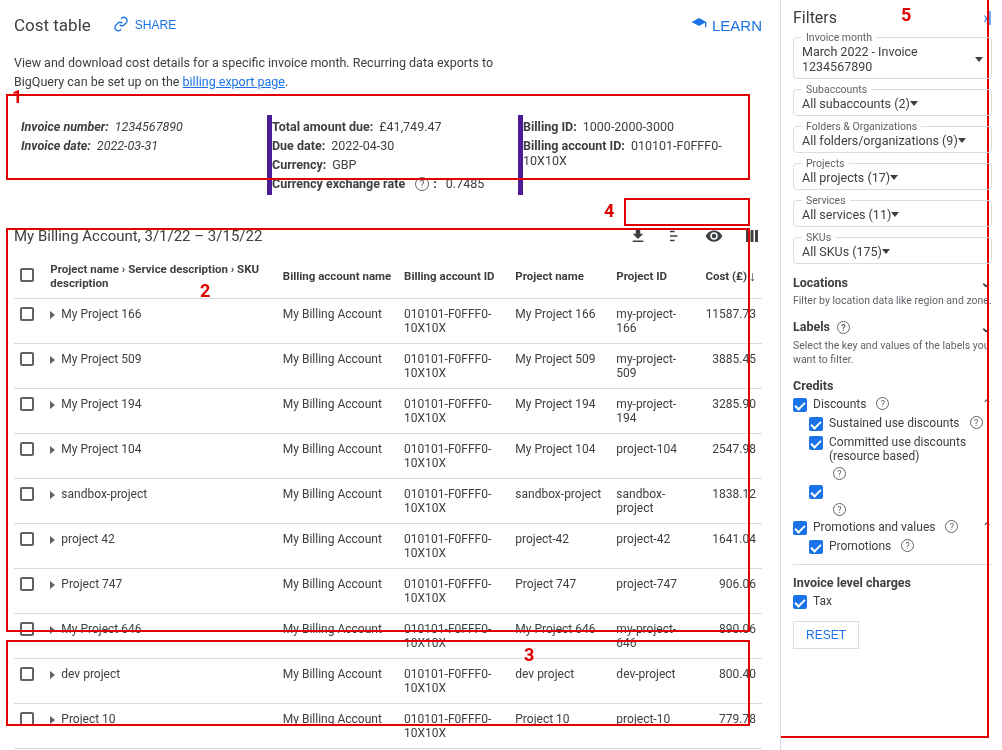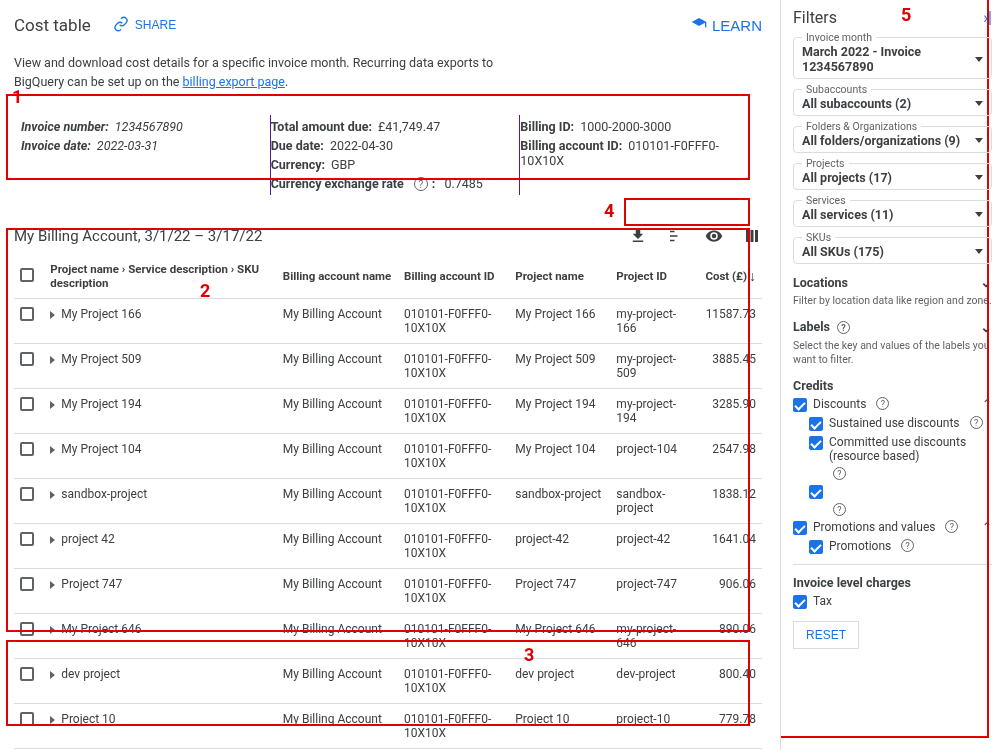--- a/index.html
+++ b/index.html
@@ -24,21 +24,21 @@
   .main-header { display: flex; align-items: center; height: 30px; }
   .main-header h1 { font-size: 17px; font-weight: 400; }
   .share-btn { margin-left: 22px; color: #1a73e8; font-size: 12px; font-weight: 500; display: flex; align-items: center; gap: 6px; background: none; border: none; cursor: pointer; }
   .learn-btn { margin-left: auto; color: #1a73e8; font-size: 15px; font-weight: 500; display: flex; align-items: center; gap: 5px; background: none; border: none; cursor: pointer; }
 
   .intro { font-size: 12.5px; color: #3c4043; margin-top: 14px; line-height: 1.5; }
   .intro a { color: #1a73e8; text-decoration: underline; cursor: pointer; }
 
   
   .summary { margin-top: 18px; border: 1px solid transparent; padding: 4px 6px 10px 6px; display: flex; gap: 14px; }
-  .summary .block { flex: 1; border-left: 1px solid #4c1d95; }
+  .summary .block { flex: 1; border-left: 5px solid #4c1d95; }
   .summary .block:first-child { border-left: none; padding-left: 0; font-style: italic; }
   .summary .row { font-size: 12.5px; margin: 4px 0; }
   .summary .row b { font-weight: 700; margin-right: 6px; }
   .help-ic { display: inline-flex; width: 14px; height: 14px; border-radius: 50%; border: 1.5px solid #5f6368; color: #5f6368; font-size: 10px; align-items: center; justify-content: center; margin: 0 4px; }
 
   
   .tbl-header { display: flex; align-items: center; margin-top: 20px; }
   .tbl-header h2 { font-size: 15px; font-weight: 400; }
   .tbl-actions { margin-left: auto; display: flex; gap: 18px; }
   .icon-btn { width: 20px; height: 20px; display: flex; align-items: center; justify-content: center; color: #3c4043; cursor: pointer; }
@@ -50,21 +50,21 @@
   th:last-child, td:last-child { text-align: right; }
   .cb { width: 14px; height: 14px; border: 2px solid #5f6368; border-radius: 2px; display: inline-block; }
   .chev { display: inline-block; width: 0; height: 0; border-top: 4px solid transparent; border-bottom: 4px solid transparent; border-left: 5px solid #5f6368; margin-right: 6px; vertical-align: middle; }
 
   
   .filters-hdr { display: flex; align-items: center; margin-bottom: 10px; }
   .filters-hdr h2 { font-size: 16px; font-weight: 400; }
   .collapse-ic { margin-left: auto; color: #1a73e8; font-size: 16px; cursor: pointer; }
   .fld { border: 1px solid #dadce0; border-radius: 4px; padding: 6px 8px 4px 8px; margin-bottom: 10px; position: relative; }
   .fld legend { font-size: 10.5px; color: #5f6368; padding: 0 4px; position: absolute; top: -7px; left: 8px; background: #fff; }
-  .fld .val { font-size: 12.5px; display: flex; align-items: center; justify-content: space-between; cursor: pointer; font-weight: bold; }
+  .fld .val { font-size: 12.5px; display: flex; align-items: center; cursor: pointer; }
   .dd { width: 0; height: 0; border-left: 4px solid transparent; border-right: 4px solid transparent; border-top: 5px solid #3c4043; }
   .sect { font-size: 12.5px; font-weight: 700; margin-top: 8px; display: flex; align-items: center; justify-content: space-between; }
   .sect .exp { font-size: 14px; }
   .hint { font-size: 10.5px; color: #5f6368; margin: 4px 0 10px 0; line-height: 1.4; }
   .credit-item { display: flex; align-items: flex-start; gap: 6px; font-size: 12px; margin: 4px 0 4px 0; }
   .credit-item.indent { margin-left: 16px; }
   .ck { width: 14px; height: 14px; background: #1a73e8; border-radius: 2px; display: inline-flex; align-items: center; justify-content: center; flex-shrink: 0; margin-top: 1px; }
   .ck::after { content: ""; width: 4px; height: 8px; border: solid #fff; border-width: 0 2px 2px 0; transform: rotate(45deg); }
   .help-sm { width: 13px; height: 13px; border-radius: 50%; border: 1.2px solid #5f6368; color: #5f6368; font-size: 9px; display: inline-flex; align-items: center; justify-content: center; margin-left: 4px; flex-shrink: 0; }
   .reset-btn { color: #1a73e8; border: 1px solid #dadce0; background: #fff; font-size: 12px; font-weight: 500; padding: 6px 12px; border-radius: 0; cursor: pointer; margin-top: 8px; }
@@ -122,21 +122,21 @@
       <div class="row"><b>Currency:</b><span>GBP</span></div>
       <div class="row"><b>Currency exchange rate</b><span class="help-ic">?</span><b>:</b> <span>0.7485</span></div>
     </div>
     <div class="block">
       <div class="row"><b>Billing ID:</b><span>1000-2000-3000</span></div>
       <div class="row"><b>Billing account ID:</b><span>010101-F0FFF0-10X10X</span></div>
     </div>
   </div>
 
   <div class="tbl-header">
-    <h2>My Billing Account, 3/1/22 – 3/17/22</h2>
+    <h2>My Billing Account, 3/1/22 – 3/15/22</h2>
     <div class="tbl-actions">
       <span class="icon-btn">
           <svg width="18" height="18" viewBox="0 0 24 24" fill="#3c4043">
             <path d="M19 9h-4V3H9v6H5l7 7 7-7zM5 18v2h14v-2H5z"></path>
           </svg>
         </span>
       <span class="icon-btn">
           <svg width="18" height="18" viewBox="0 0 24 24" fill="none" stroke="#3c4043" stroke-width="2">
             <path d="M4 6h6M4 12h10M4 18h6"></path>
           </svg>

